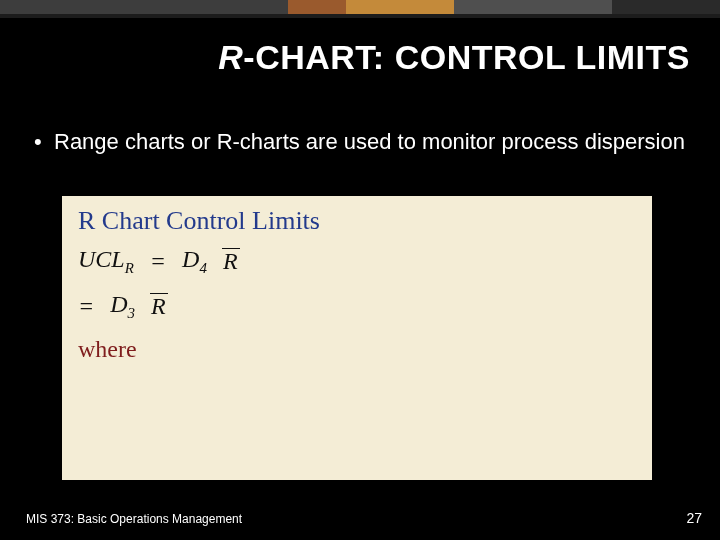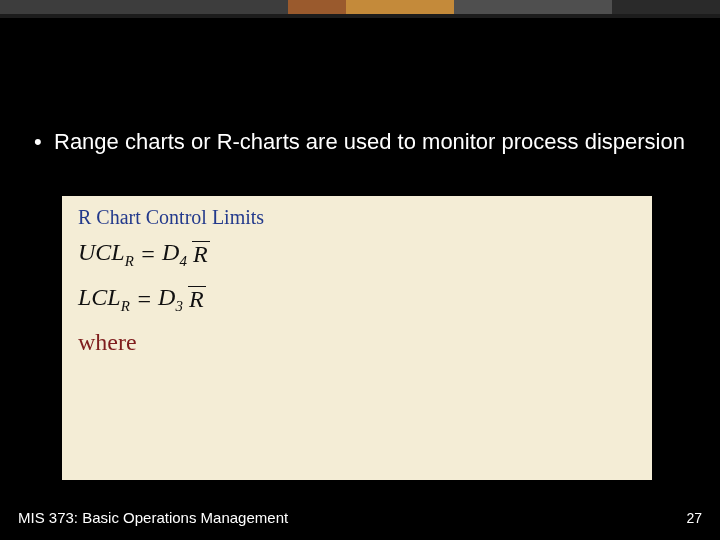--- a/index.html
+++ b/index.html
@@ -73,32 +73,32 @@
     top: 196px;
     left: 62px;
     width: 590px;
     height: 284px;
     background: #f4edd6;
     color: #1a2a6c;
     font-family: "Times New Roman", Times, serif;
     padding: 10px 16px 8px 16px;
   }
   .fb-title {
-    font-size: 20px;
+    font-size: 26px;
     color: #233a8c;
     margin-bottom: 10px;
   }
   .eq {
     font-size: 24px;
     color: #111;
     font-style: italic;
     margin-bottom: 14px;
     display: flex;
     align-items: center;
-    gap: 6px;
+    gap: 16px;
   }
   .sub { font-size: 15px; font-style: italic; vertical-align: sub; }
   .rbar { position: relative; display: inline-block; font-style: italic; }
   .rbar::before {
     content: "";
     position: absolute;
     top: 0px; left: -1px; right: -2px;
     height: 1.5px;
     background: #111;
   }
@@ -112,23 +112,23 @@
     font-size: 23px;
     color: #111;
     font-family: "Times New Roman", Times, serif;
     margin-bottom: 4px;
   }
   .defn .dvar { font-style: italic; }
   .defn .nvar { font-style: italic; }
   .footer-left {
     position: absolute;
     bottom: 14px;
-    left: 18px;
+    left: 26px;
     color: #fff;
-    font-size: 15px;
+    font-size: 12px;
   }
   .footer-right {
     position: absolute;
     bottom: 14px;
     right: 18px;
     color: #fff;
     font-size: 14px;
   }
 </style>
 </head>
@@ -138,38 +138,40 @@
 
   <div class="top-stripe">
     <div class="seg s1"></div>
     <div class="seg s2"></div>
     <div class="seg s3"></div>
     <div class="seg s4"></div>
     <div class="seg s5"></div>
   </div>
   <div class="underline"></div>
 
+  <div class="title-wrap">
+    <span class="title-r">R</span><span class="title-rest">-CHART: CONTROL LIMITS</span>
+  </div>
 
   <div class="bullet-row">
     <span class="bullet-dot">•</span>
     <span>Range charts or R-charts are used to monitor process dispersion</span>
   </div>
 
   <div class="formula-box">
     <div class="fb-title">R Chart Control Limits</div>
 
     <div class="eq">
       <span><span>UCL</span><span class="sub">R</span></span>
       <span>=</span>
       <span><span>D</span><span class="sub">4</span></span>
       <span class="rbar">R</span>
     </div>
 
     <div class="eq">
-      <span><span>LCL</span><span class="sub">R</span></span>
       <span>=</span>
       <span><span>D</span><span class="sub">3</span></span>
       <span class="rbar">R</span>
     </div>
 
     <div class="where">where</div>
 
 
   </div>
 

